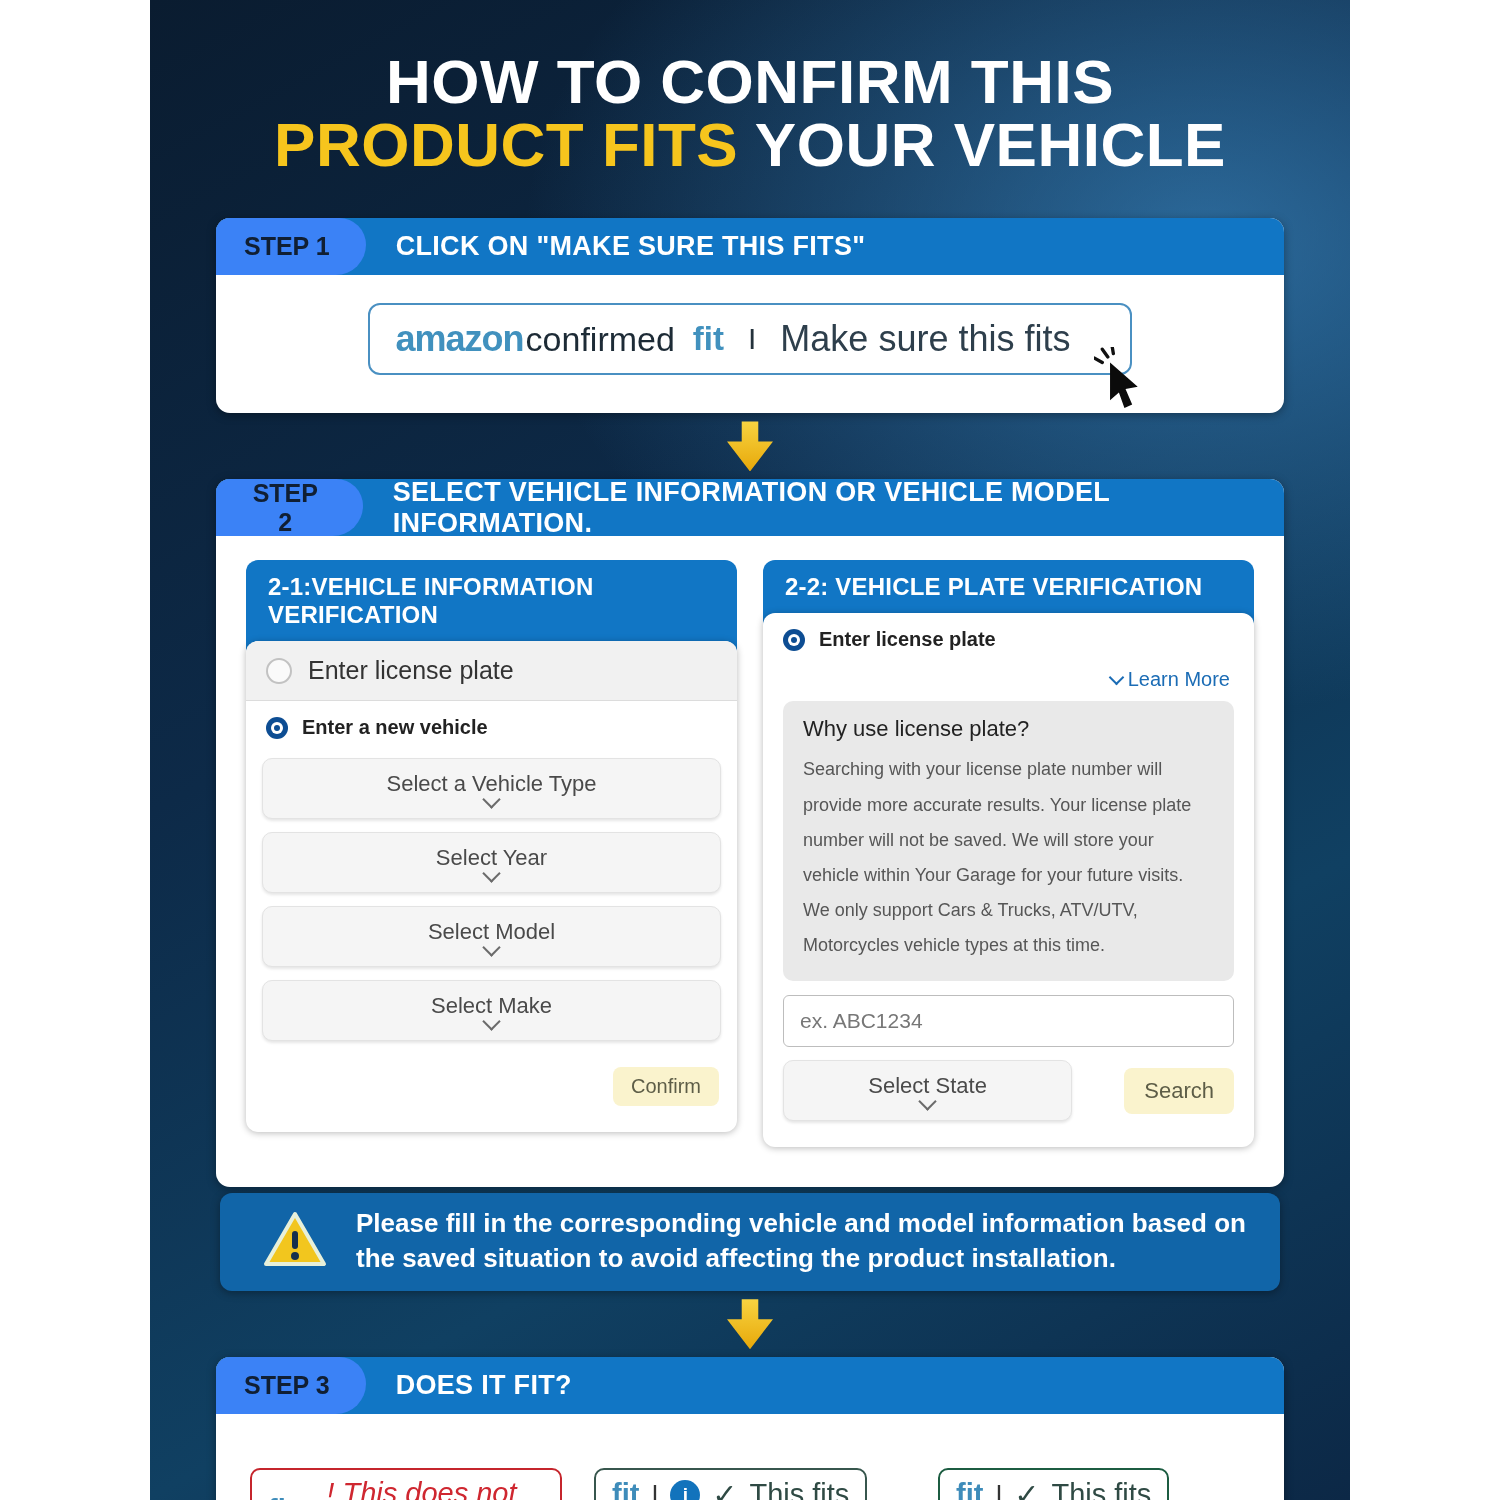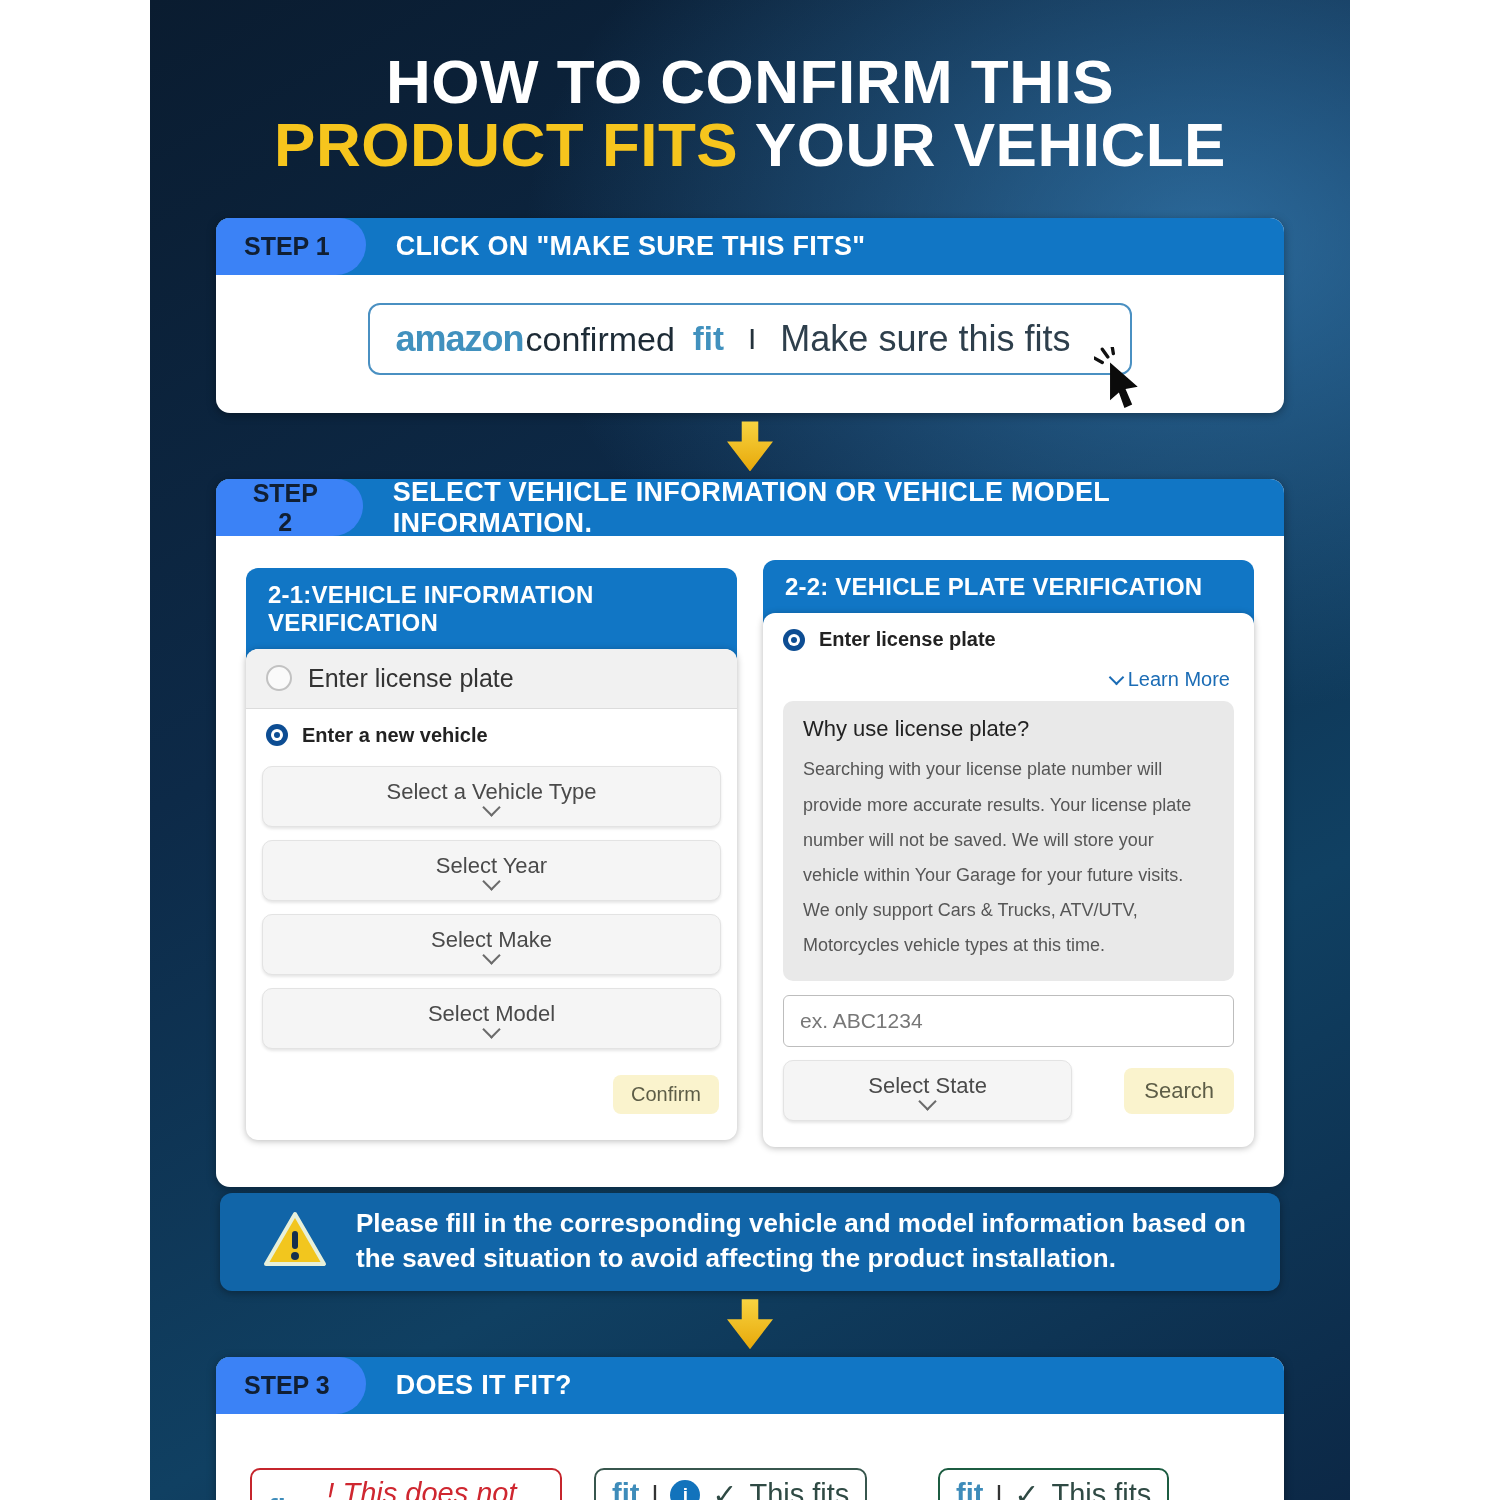--- a/index.html
+++ b/index.html
@@ -31,21 +31,21 @@
   .confirmed{color:#1d2b36;font-size:34px;margin-left:2px;}
   .fitword{color:#4191be;font-weight:700;font-size:33px;margin-left:18px;}
   .wsep{color:#24323c;font-size:30px;padding:0 24px;}
   .makesure{color:#2e3f4c;font-size:36px;}
   .cursor{position:absolute;right:-16px;bottom:-40px;}
   
   .downarrow{width:46px;height:50px;margin:8px auto;
     clip-path:polygon(32% 0,68% 0,68% 40%,100% 40%,50% 100%,0 40%,32% 40%);
     background:linear-gradient(#f8d441,#e7a80a);}
   
-  .cols{display:flex;gap:26px;padding:24px 30px 40px;align-items:center;}
+  .cols{display:flex;gap:26px;padding:24px 30px 40px;}
   .card{flex:1;min-width:0;}
   .cardhead{background:#1176c5;color:#fff;font-weight:800;font-size:24px;
             padding:13px 10px 26px 22px;border-radius:12px 12px 0 0;letter-spacing:.2px;}
   .cardbody{background:#fff;border-radius:12px;margin-top:-14px;position:relative;
             box-shadow:0 1px 7px rgba(0,0,0,.28);padding-bottom:20px;}
   .rowgray{background:#f1f1f1;border-bottom:1px solid #dcdcdc;border-radius:12px 12px 0 0;
            padding:15px 20px;display:flex;gap:16px;align-items:center;
            font-size:25px;color:#333;}
   .rowwhite{padding:15px 20px 17px;display:flex;gap:14px;align-items:center;
             font-weight:700;font-size:20px;color:#222;}
@@ -165,25 +165,25 @@
             <div class="selects">
               <div class="select">
                 <span>Select a Vehicle Type</span>
                 <span class="chev"></span>
               </div>
               <div class="select">
                 <span>Select Year</span>
                 <span class="chev"></span>
               </div>
               <div class="select">
+                <span>Select Model</span>
+                <span class="chev"></span>
+              </div>
+              <div class="select">
                 <span>Select Make</span>
-                <span class="chev"></span>
-              </div>
-              <div class="select">
-                <span>Select Model</span>
                 <span class="chev"></span>
               </div>
             </div>
             <div class="confirm-row">
               <button class="btn-cream">Confirm</button>
             </div>
           </div>
         </div>
 
         <div class="card">

